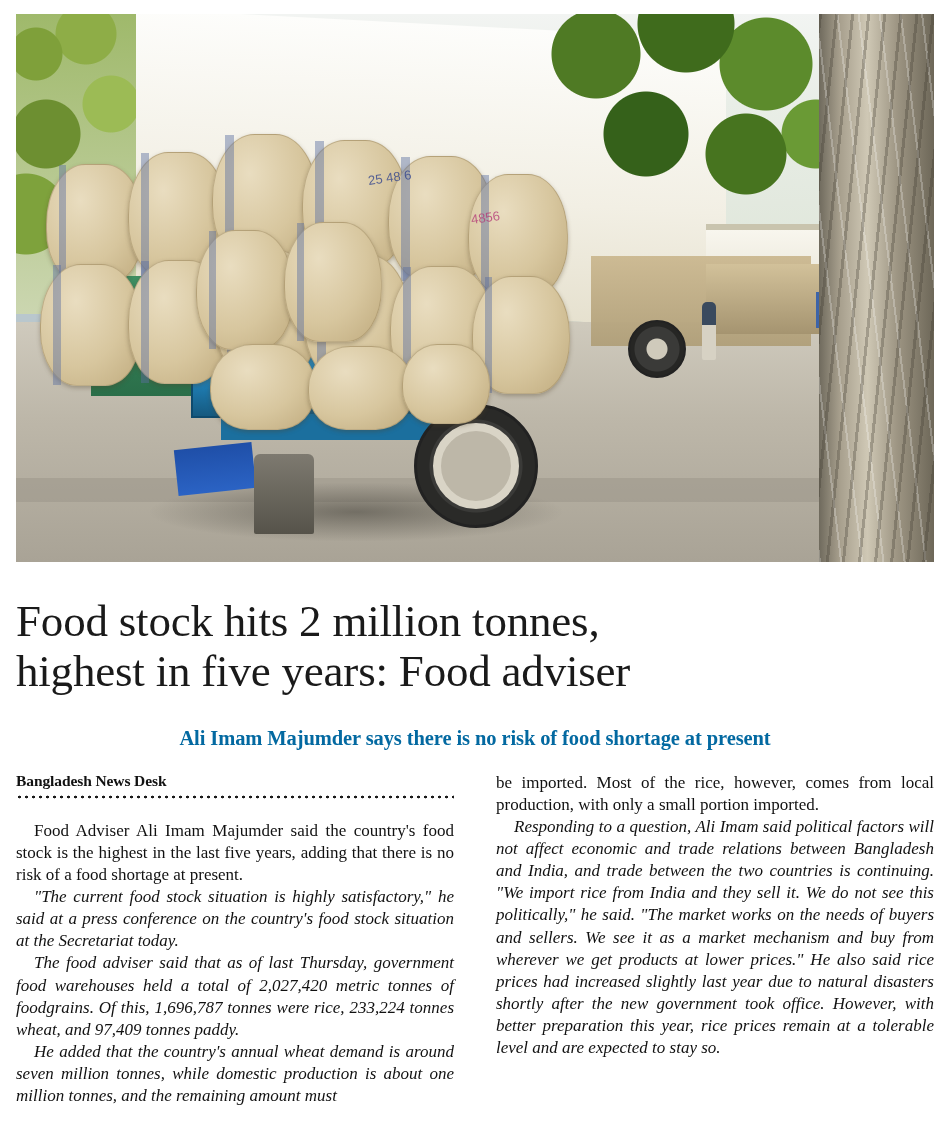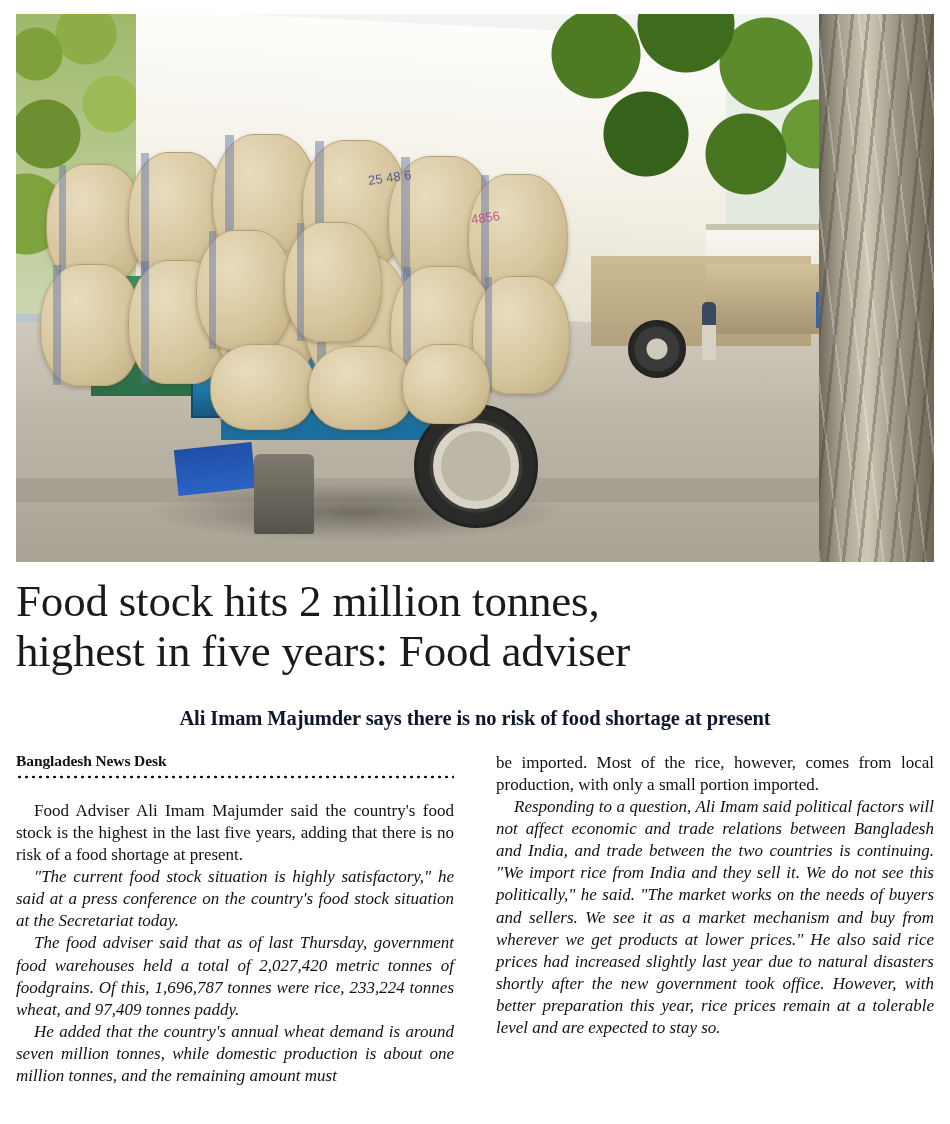--- a/index.html
+++ b/index.html
@@ -162,34 +162,34 @@
   .scribble {
     position: absolute;
     color: rgba(40,60,140,.75);
     font-family: "Liberation Sans", sans-serif;
     font-size: 13px;
     transform: rotate(-8deg);
   }
 
   
   .headline {
-    margin-top: 14px;
+    margin-top: 34px;
     font-family: "Liberation Serif", serif;
     font-size: 45px;
     line-height: 1.12;
     letter-spacing: -0.2px;
     color: #1a1a1a;
     font-weight: 400;
   }
   .subhead {
     margin-top: 22px;
     font-family: "Liberation Serif", serif;
     font-weight: bold;
     font-size: 20.5px;
-    color: #0f172a;
+    color: #0369a1;
     text-align: center;
     letter-spacing: -0.1px;
   }
 
   
   .body-area {
     margin-top: 22px;
     display: flex;
     gap: 42px;
   }

